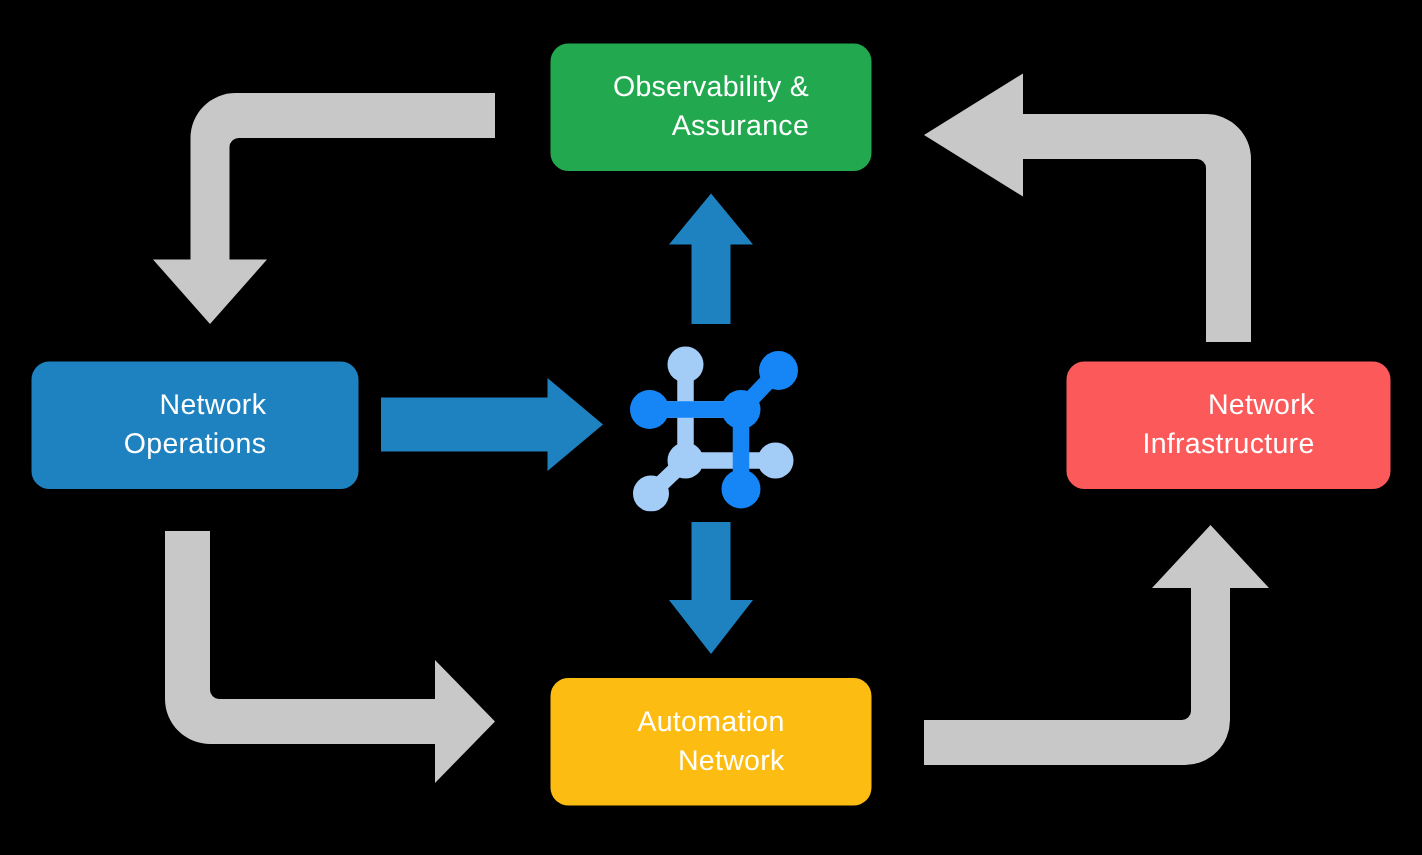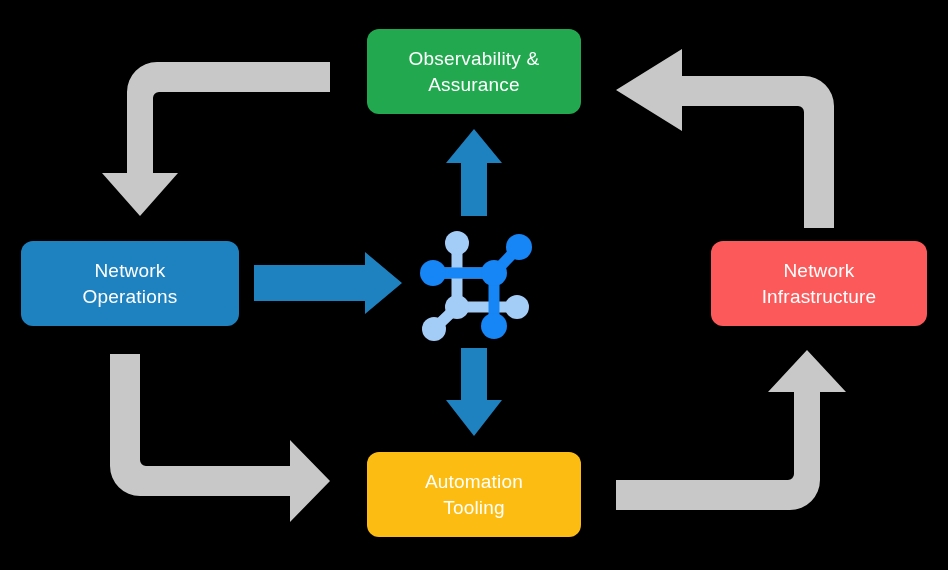--- a/index.html
+++ b/index.html
@@ -14,21 +14,21 @@
     background: #000000;
     overflow: hidden;
     font-family: "Liberation Sans", sans-serif;
   }
   .node-box {
     position: absolute;
     border-radius: 12px;
     display: flex;
     align-items: center;
     justify-content: center;
-    text-align: center;
+    text-align: right;
     color: #ffffff;
     font-size: 19px;
     line-height: 1.35;
     font-weight: 400;
     letter-spacing: 0.2px;
     box-sizing: border-box;
     padding: 18px 10px;
   }
   .node-label {
     white-space: pre-line;
@@ -184,16 +184,16 @@
 Operations</span>
   </div>
 
   <div id="box-infrastructure" class="node-box" style="background: rgb(252, 90, 90); color: rgb(255, 255, 255);">
     <span class="node-label">Network
 Infrastructure</span>
   </div>
 
   <div id="box-automation" class="node-box" style="background: rgb(253, 188, 17); color: rgb(255, 255, 255);">
     <span class="node-label">Automation
-Tooling</span>
+Network</span>
   </div>
 
 </div>
 
 </body></html>

